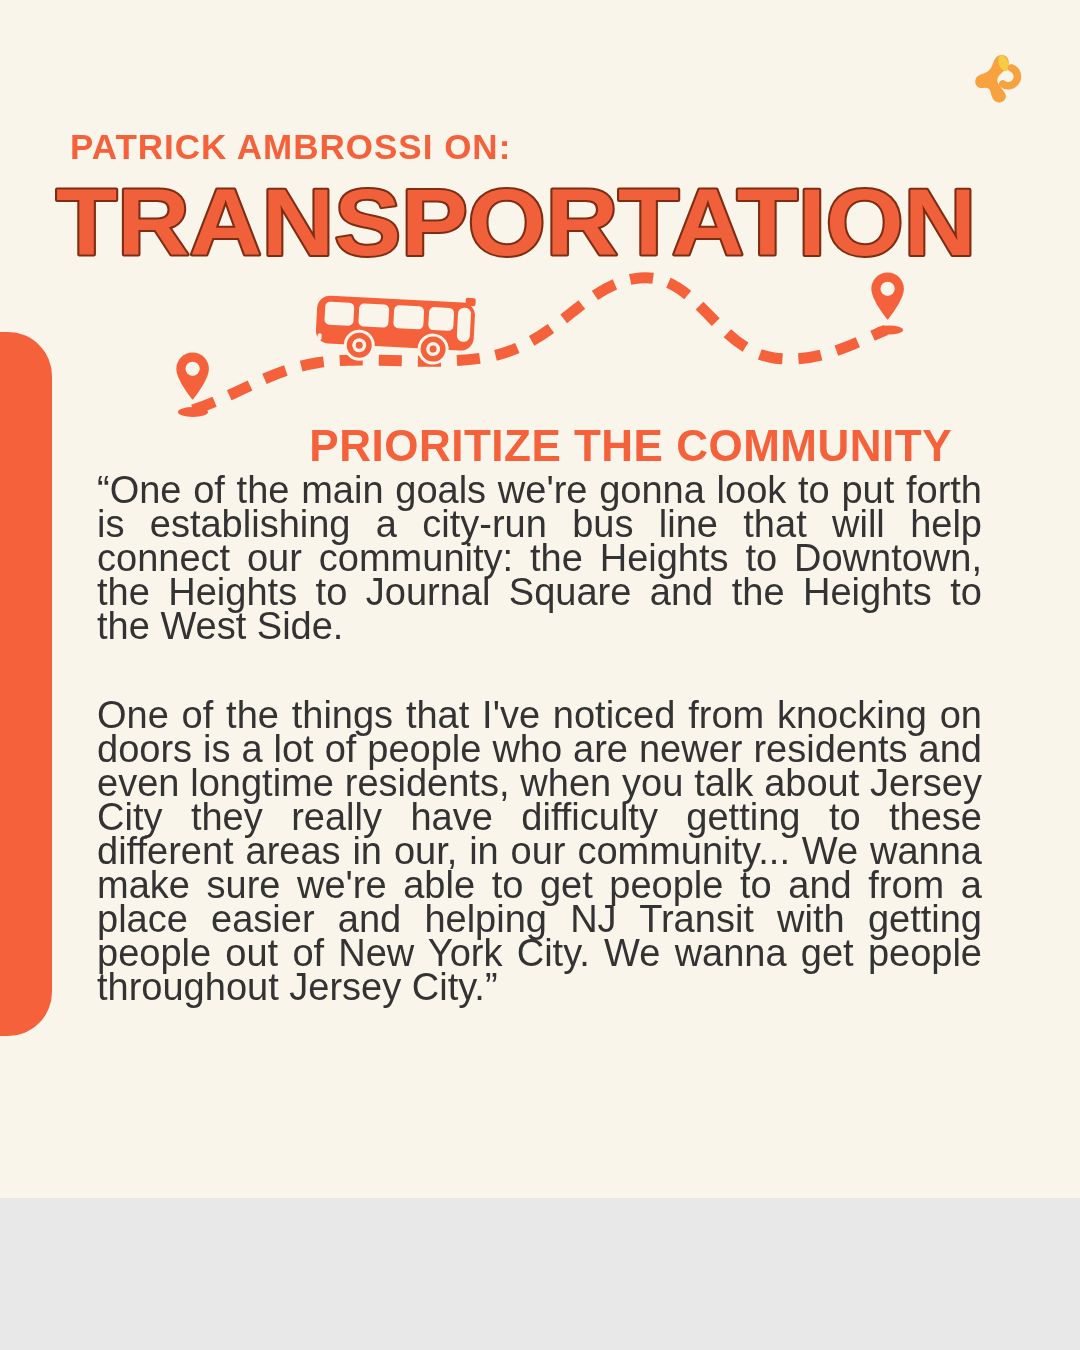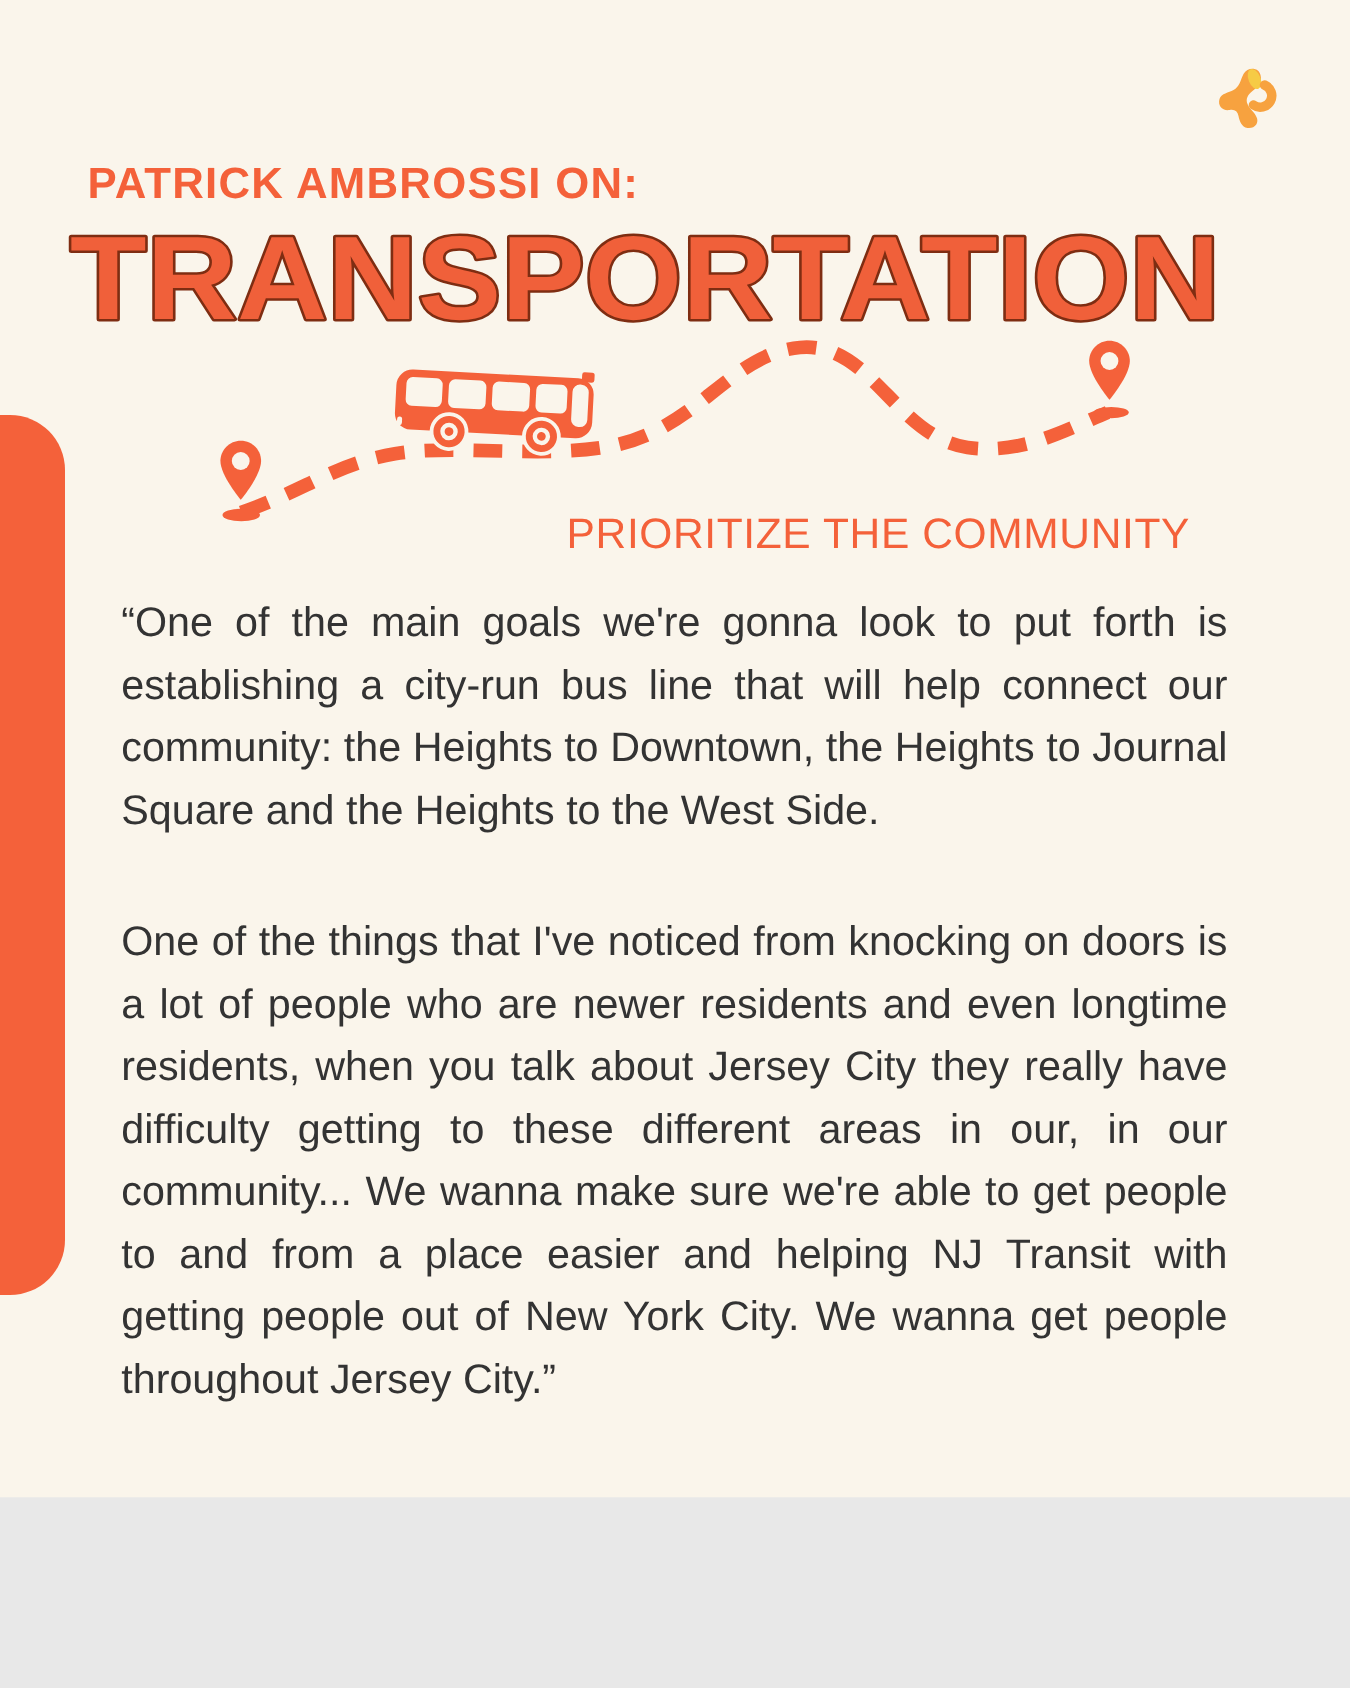--- a/index.html
+++ b/index.html
@@ -40,29 +40,29 @@
     stroke:var(--headline-outline);
     stroke-width:4px;
     stroke-linejoin:round;
     paint-order:stroke;
   }
   .illustration-svg{position:absolute;left:0;top:250px;}
   .accent-fill{fill:var(--accent-orange);}
   .accent-stroke{stroke:var(--accent-orange);}
   .bg-fill{fill:var(--background);}
   .tagline{
-    position:absolute;right:128px;top:408px;
-    font-size:34px;font-weight:normal;letter-spacing:0.5px;
+    position:absolute;right:128px;top:421px;
+    font-size:44px;font-weight:bold;letter-spacing:0.5px;
     color:var(--accent-orange);
     white-space:nowrap;
   }
   .quote{
     position:absolute;left:97px;top:473px;width:885px;
     color:var(--body-text);
-    font-size:33px;line-height:50px;
+    font-size:38px;line-height:34px;
     text-align:justify;
   }
   .quote p{margin:0 0 55px 0;}
   .quote p:last-child{margin-bottom:16px;}
 </style>
 </head>
 <body>
 
 <div class="canvas">
 

